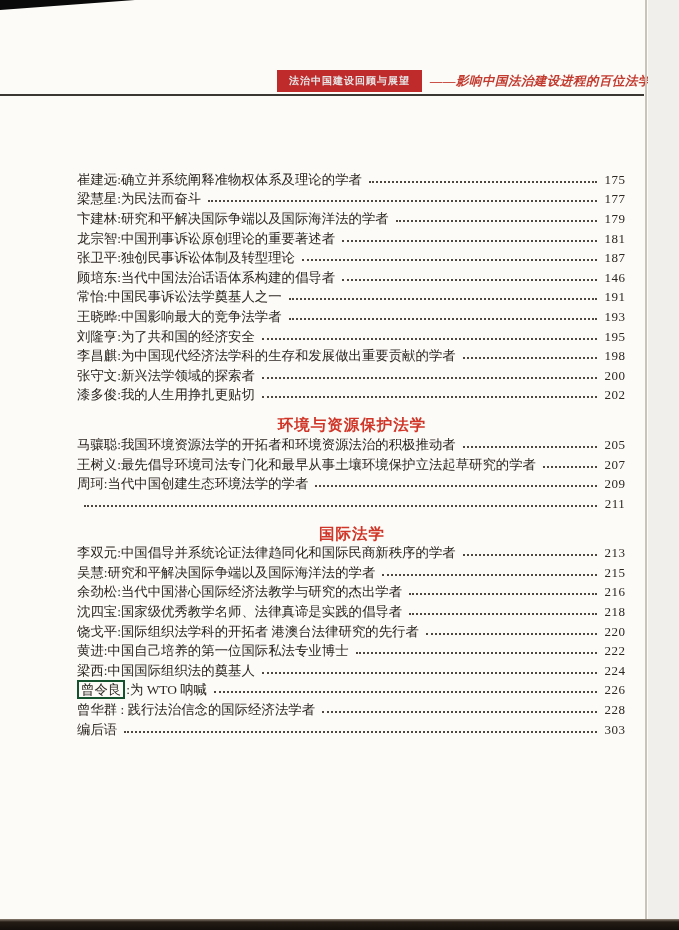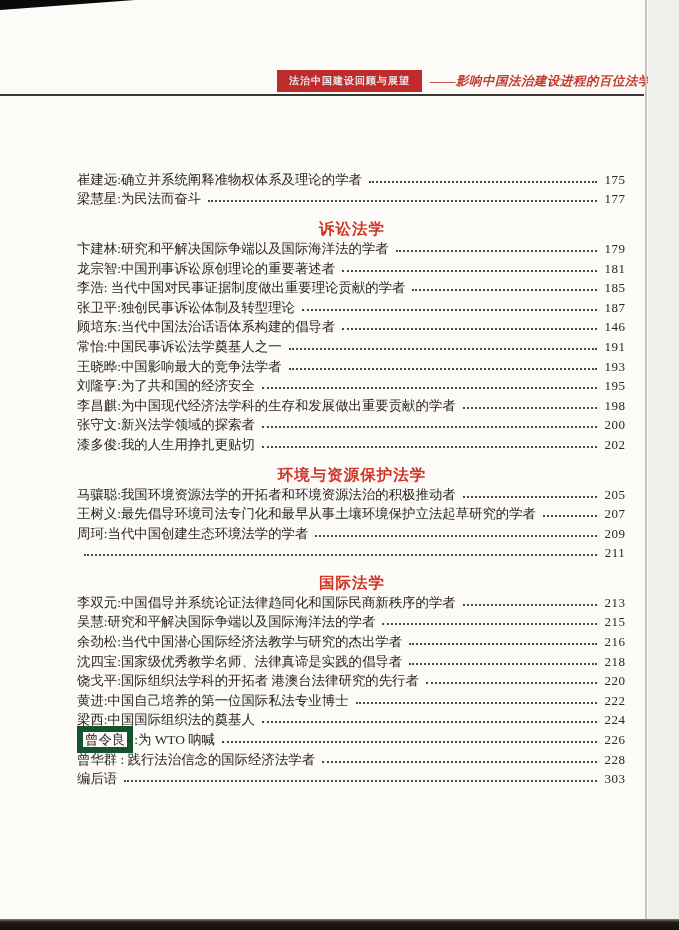--- a/index.html
+++ b/index.html
@@ -23,21 +23,21 @@
   .subtitle { color:#c23a2e; font-size:12.5px; font-weight:bold; font-style:italic;
     margin-left:8px; letter-spacing:0.5px; }
   .header-rule { position:absolute; top:94px; left:0; width:644px; height:2px; background:#3a3733; }
 
   
   .toc { position:absolute; top:170px; left:77px; width:550px; }
   .sec-heading { text-align:center; color:#d03527; font-weight:bold; font-size:15.5px;
     height:21px; line-height:21px; margin-top:9px; letter-spacing:1px; }
   .row { display:flex; align-items:center; height:19.6px; font-size:13.4px; }
   .lbl { white-space:nowrap; }
-  .boxed { border:6px solid #14532d; padding:0 2px; margin-right:1px; }
+  .boxed { border:2px solid #14532d; padding:0 2px; margin-right:1px; }
   .dots { flex:1; min-width:12px; margin:0 6px 0 7px;
     border-bottom:2px dotted #4e473f; transform:translateY(2px); }
   .pg { min-width:24px; text-align:center; font-size:13px; letter-spacing:0.5px; }
 </style>
 </head>
 <body>
 
 <div class="scan">
   <div class="corner-shadow"></div>
 
@@ -51,35 +51,29 @@
       <div class="row">
         <span class="lbl"><span>崔建远:确立并系统阐释准物权体系及理论的学者</span></span>
         <span class="dots"></span>
         <span class="pg">175</span>
       </div>
       <div class="row">
         <span class="lbl"><span>梁慧星:为民法而奋斗</span></span>
         <span class="dots"></span>
         <span class="pg">177</span>
       </div>
-      <div class="sec-heading">诉讼法学</div>
       <div class="row">
         <span class="lbl"><span>卞建林:研究和平解决国际争端以及国际海洋法的学者</span></span>
         <span class="dots"></span>
         <span class="pg">179</span>
       </div>
       <div class="row">
         <span class="lbl"><span>龙宗智:中国刑事诉讼原创理论的重要著述者</span></span>
         <span class="dots"></span>
         <span class="pg">181</span>
-      </div>
-      <div class="row">
-        <span class="lbl"><span>李浩: 当代中国对民事证据制度做出重要理论贡献的学者</span></span>
-        <span class="dots"></span>
-        <span class="pg">185</span>
       </div>
       <div class="row">
         <span class="lbl"><span>张卫平:独创民事诉讼体制及转型理论</span></span>
         <span class="dots"></span>
         <span class="pg">187</span>
       </div>
       <div class="row">
         <span class="lbl"><span>顾培东:当代中国法治话语体系构建的倡导者</span></span>
         <span class="dots"></span>
         <span class="pg">146</span>

